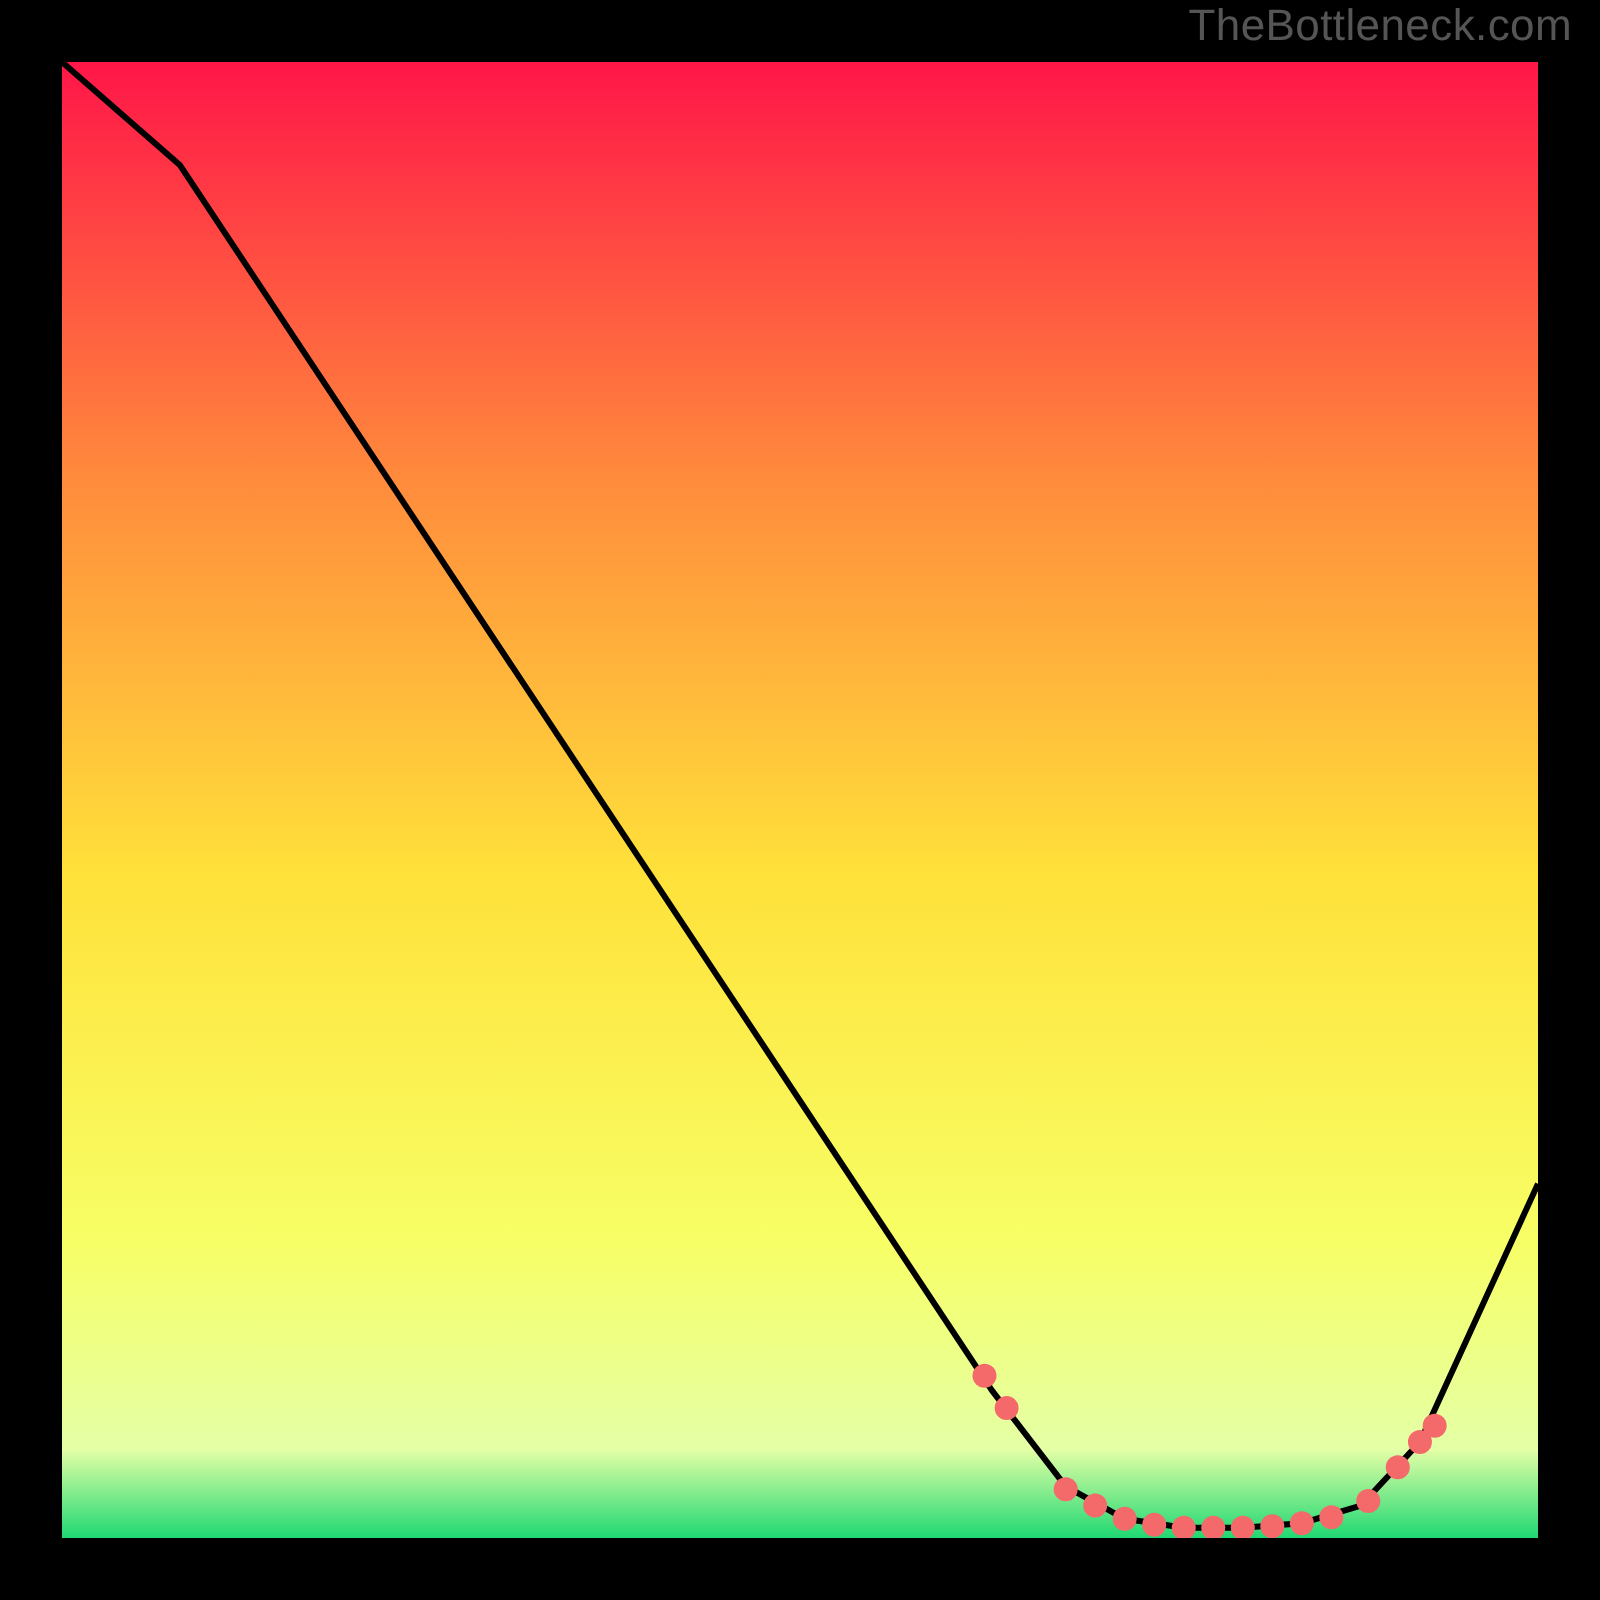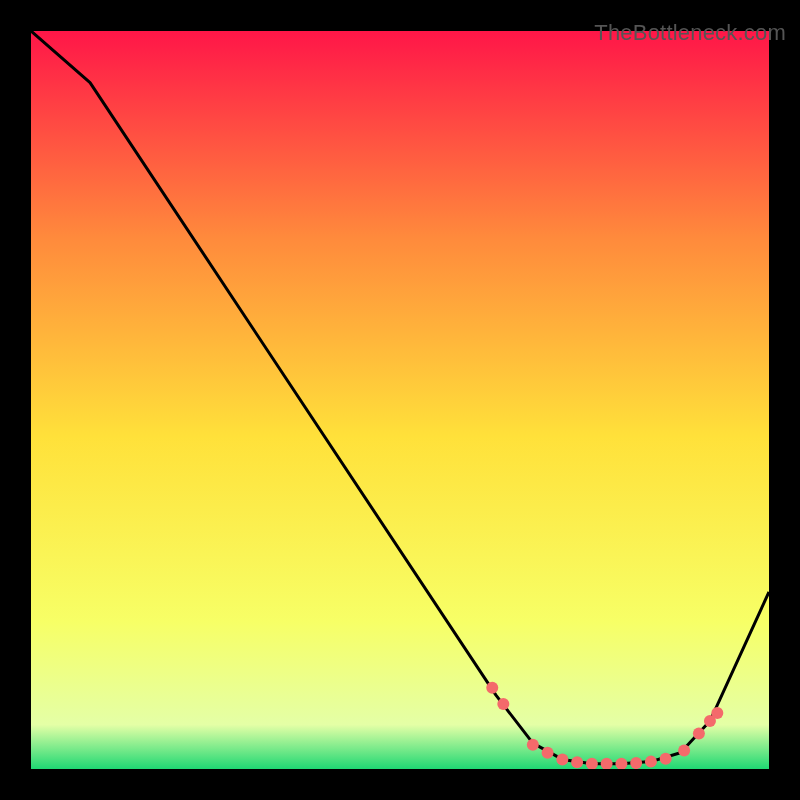--- a/index.html
+++ b/index.html
@@ -12,21 +12,21 @@
     font-family: Arial, Helvetica, sans-serif;
   }
   .frame {
     position: relative;
     width: 800px;
     height: 800px;
     background: #000;
   }
   .watermark {
     position: absolute;
-    top: 20px;
+    top: 0;
     right: 14px;
     color: #555;
     font-size: 22px;
     font-weight: 500;
     letter-spacing: 0.2px;
     z-index: 30;
   }
   .plot {
     position: absolute;
     left: 31px;

